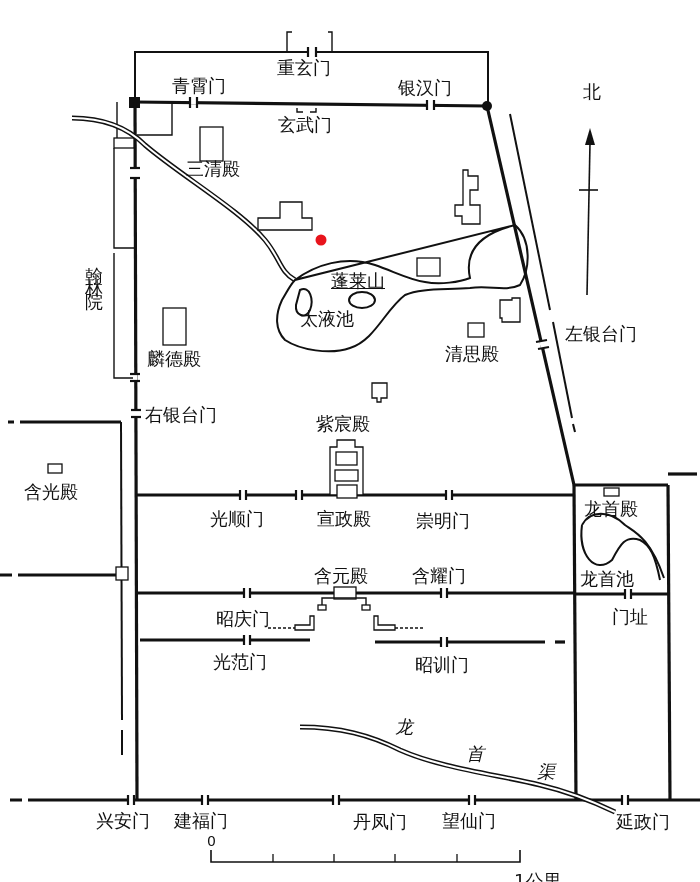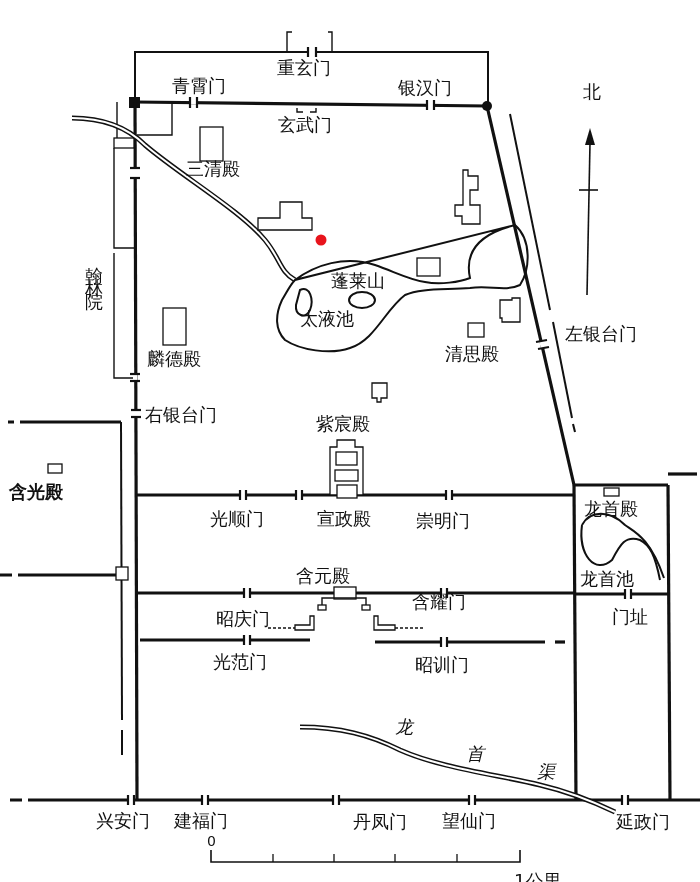--- a/index.html
+++ b/index.html
@@ -231,35 +231,35 @@
   <circle cx="321" cy="240" r="5.5" fill="#e8141c"></circle>
 </svg>
 
 <span class="lbl" style="left:277px;top:59px;">重玄门</span>
 <span class="lbl" style="left:172px;top:77px;">青霄门</span>
 <span class="lbl" style="left:278px;top:116px;">玄武门</span>
 <span class="lbl" style="left:398px;top:79px;">银汉门</span>
 <span class="lbl" style="left:583px;top:83px;">北</span>
 <span class="lbl" style="left:186px;top:160px;">三清殿</span>
 <span class="lbl vlbl" style="left:85px;top:253px;">翰林院</span>
-<span class="lbl" style="left:331px;top:272px;">蓬莱山</span>
+<span class="lbl" style="left:331px;top:272px;text-decoration:underline;">蓬莱山</span>
 <span class="lbl" style="left:300px;top:310px;">太液池</span>
 <span class="lbl" style="left:565px;top:325px;">左银台门</span>
 <span class="lbl" style="left:445px;top:345px;">清思殿</span>
 <span class="lbl" style="left:147px;top:350px;">麟德殿</span>
 <span class="lbl" style="left:145px;top:406px;">右银台门</span>
 <span class="lbl" style="left:316px;top:415px;">紫宸殿</span>
-<span class="lbl" style="left:9px;top:483px;font-weight:bold;">含光殿</span>
+<span class="lbl" style="left:24px;top:483px;">含光殿</span>
 <span class="lbl" style="left:210px;top:510px;">光顺门</span>
 <span class="lbl" style="left:317px;top:510px;">宣政殿</span>
 <span class="lbl" style="left:416px;top:512px;">崇明门</span>
 <span class="lbl" style="left:584px;top:500px;">龙首殿</span>
 <span class="lbl" style="left:216px;top:565px;margin-top:45px;">昭庆门</span>
-<span class="lbl" style="left:296px;top:567px;">含元殿</span>
-<span class="lbl" style="left:412px;top:567px;margin-top:26px;">含耀门</span>
+<span class="lbl" style="left:314px;top:567px;">含元殿</span>
+<span class="lbl" style="left:412px;top:567px;">含耀门</span>
 <span class="lbl" style="left:580px;top:570px;">龙首池</span>
 <span class="lbl" style="left:612px;top:608px;text-align:right;">门址</span>
 <span class="lbl" style="left:213px;top:653px;">光范门</span>
 <span class="lbl" style="left:415px;top:656px;">昭训门</span>
 <span class="lbl ital" style="left:395px;top:718px;">龙</span>
 <span class="lbl ital" style="left:466px;top:745px;">首</span>
 <span class="lbl ital" style="left:537px;test:763px;top:763px;">渠</span>
 <span class="lbl" style="left:96px;top:812px;">兴安门</span>
 <span class="lbl" style="left:174px;top:812px;">建福门</span>
 <span class="lbl" style="left:305px;top:813px;margin-left:48px;">丹凤门</span>

